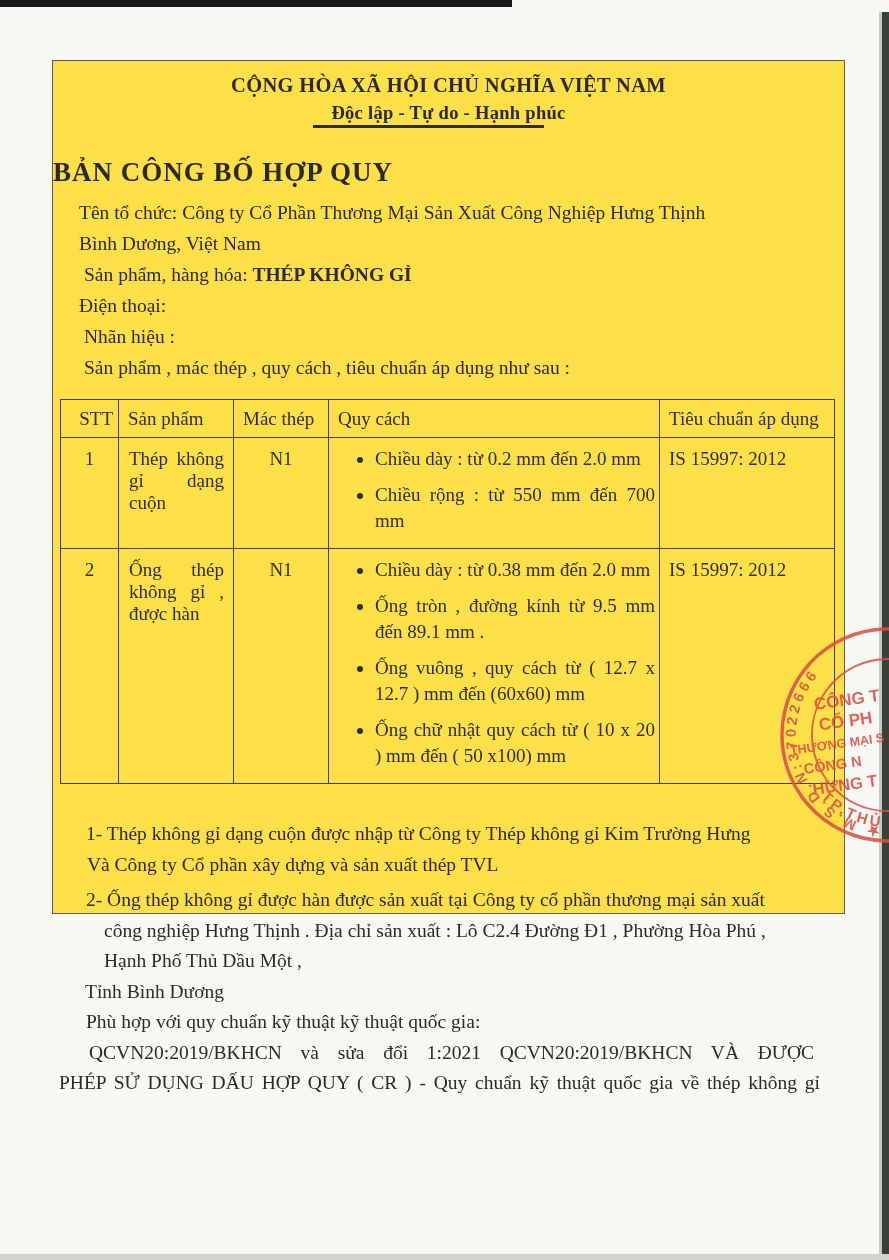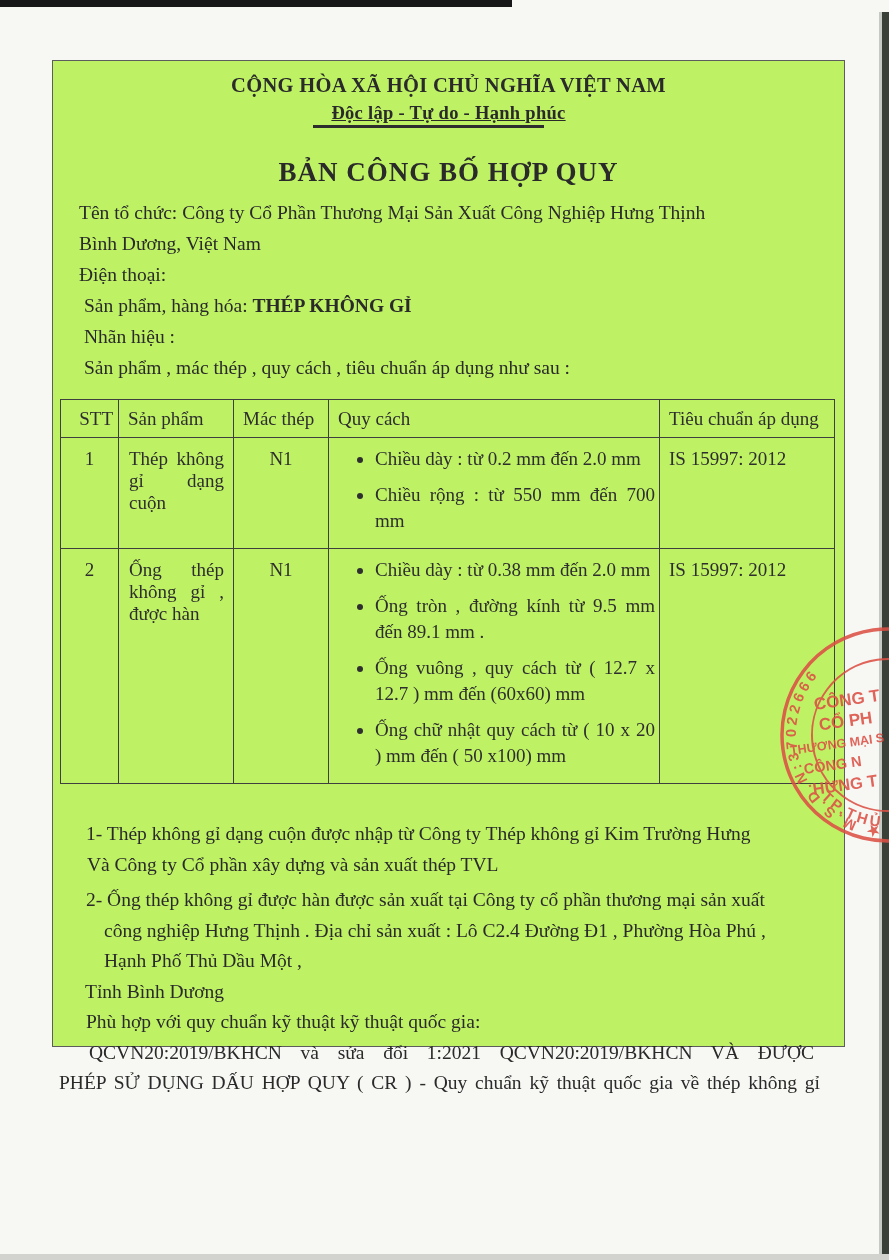--- a/index.html
+++ b/index.html
@@ -9,30 +9,30 @@
     font-family:"Liberation Serif","DejaVu Serif",serif;
   }
   
   .artifact-top{position:absolute;left:0;top:0;width:512px;height:7px;background:#181818;}
   .artifact-right-light{position:absolute;left:879px;top:12px;width:3px;height:1242px;background:#c6cac4;}
   .artifact-right-dark{position:absolute;left:882px;top:12px;width:7px;height:1242px;background:#394038;}
   .artifact-bottom{position:absolute;left:0;top:1254px;width:889px;height:6px;background:#d2d3cf;}
 
   
   .frame{
-    position:absolute;left:52px;top:60px;width:793px;height:987px;
-    border:1.5px solid #5d5d5d;box-sizing:border-box;background:#bef264;
+    position:absolute;left:52px;top:60px;width:793px;height:854px;
+    border:1.5px solid #5d5d5d;box-sizing:border-box;background:#fde047;
   }
 
   .header{position:relative;text-align:center;padding-top:11px;}
   .nat1{font-size:20.5px;font-weight:bold;letter-spacing:.3px;line-height:27px;}
-  .nat2{font-size:18.5px;font-weight:bold;line-height:25px;margin-top:2px;letter-spacing:.3px;text-decoration:underline;}
+  .nat2{font-size:18.5px;font-weight:bold;line-height:25px;margin-top:2px;letter-spacing:.3px;}
   .motto-underline{position:absolute;left:calc(50% - 136px);top:64px;width:231px;height:2.5px;background:#2d2d2d;}
 
-  .title{text-align:center;font-size:27px;font-weight:bold;letter-spacing:1px;margin-top:30px;line-height:32px;}
+  .title{font-size:27px;font-weight:bold;letter-spacing:1px;margin-top:30px;line-height:32px;}
   .docnum{text-align:center;font-size:21px;margin-top:7px;line-height:28px;}
 
   .info{margin:9px 30px 16px 26px;font-size:19.5px;line-height:31px;}
   .line{white-space:normal;}
   .ind{padding-left:5px;}
   .just{text-align:justify;text-align-last:justify;}
   b.prodname{font-weight:bold;}
 
   table.doc-table{border-collapse:collapse;table-layout:fixed;width:774px;margin:7px 0 0 7px;font-size:19px;color:#2e2e2e;}
   .doc-table th,.doc-table td{border:1.5px solid #3f3f3f;vertical-align:top;text-align:left;font-weight:normal;}
@@ -74,22 +74,22 @@
       <div class="nat1">CỘNG HÒA XÃ HỘI CHỦ NGHĨA VIỆT NAM</div>
       <div class="nat2">Độc lập - Tự do - Hạnh phúc</div>
       <div class="motto-underline"></div>
     </div>
 
     <div class="title">BẢN CÔNG BỐ HỢP QUY</div>
 
     <div class="info">
       <div class="line">Tên tổ chức: Công ty Cổ Phần Thương Mại Sản Xuất Công Nghiệp Hưng Thịnh</div>
       <div class="line">Bình Dương, Việt Nam</div>
+      <div class="line ind"><span>Sản phẩm, hàng hóa: </span><b class="prodname">THÉP KHÔNG GỈ</b></div>
       <div class="line">Điện thoại:</div>
-      <div class="line ind"><span>Sản phẩm, hàng hóa: </span><b class="prodname">THÉP KHÔNG GỈ</b></div>
       <div class="line ind">Nhãn hiệu :</div>
       <div class="line ind">Sản phẩm , mác thép , quy cách , tiêu chuẩn áp dụng như sau :</div>
     </div>
 
     <table class="doc-table">
       <colgroup>
         <col style="width:58px">
           <col style="width:115px">
           <col style="width:95px">
           <col style="width:331px">

